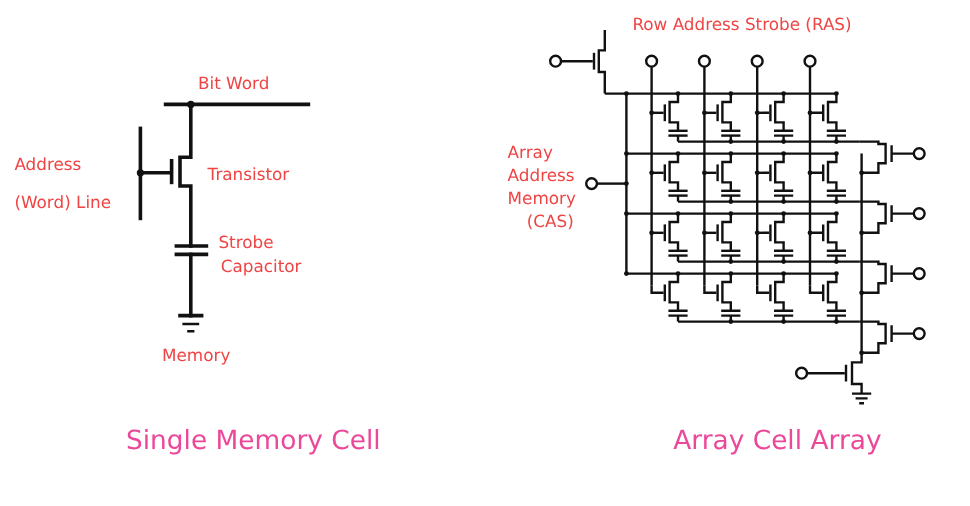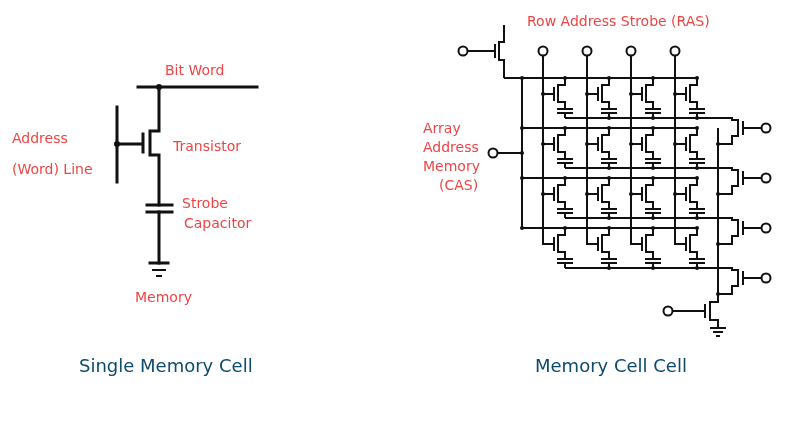--- a/index.html
+++ b/index.html
@@ -1,20 +1,20 @@
 <!DOCTYPE html>
 <html><head>
 <meta charset="utf-8">
 <style>
   html, body { margin: 0; padding: 0; background: #ffffff; }
   body { width: 808px; height: 422px; position: relative; overflow: hidden;
          font-family: "DejaVu Sans", "Liberation Sans", sans-serif; color: #1a1a1a; }
   svg { position: absolute; left: 0; top: 0; }
   .lbl { position: absolute; font-size: 14px; line-height: 19px; white-space: nowrap; color: #ef4444; }
-  .cap { position: absolute; font-size: 18px; white-space: nowrap; color: #0c4a6e; }
+  .cap { position: absolute; font-size: 22px; white-space: nowrap; color: #ec4899; margin-left: 26px; }
 </style>
 </head>
 <body>
 
 <svg id="diagram" width="808" height="422" viewBox="0 0 808 422">
 
   <g id="single-cell" stroke="#111" stroke-width="3" fill="none" stroke-linecap="square">
     <line x1="138" y1="87" x2="257" y2="87"></line>
     <circle cx="159" cy="87" r="3" fill="#111" stroke="none"></circle>
     <polyline points="159,87 159,131 150,131 150,155 159,155 159,205"></polyline>
@@ -232,13 +232,13 @@
 <div class="lbl" style="left:182px;top:194px">Strobe</div>
 <div class="lbl" style="left:184px;top:214px">Capacitor</div>
 <div class="lbl" style="left:135px;top:288px">Memory</div>
 <div class="cap" style="left:79px;top:355px">Single Memory Cell</div>
 
 <div class="lbl" style="left:527px;top:12px">Row Address Strobe (RAS)</div>
 <div class="lbl" style="left:423px;top:119px">Array</div>
 <div class="lbl" style="left:423px;top:138px">Address</div>
 <div class="lbl" style="left:423px;top:157px">Memory</div>
 <div class="lbl" style="left:439px;top:176px">(CAS)</div>
-<div class="cap" style="left:535px;top:355px">Memory Cell Cell</div>
+<div class="cap" style="left:535px;top:355px">Array Cell Array</div>
 
 </body></html>

